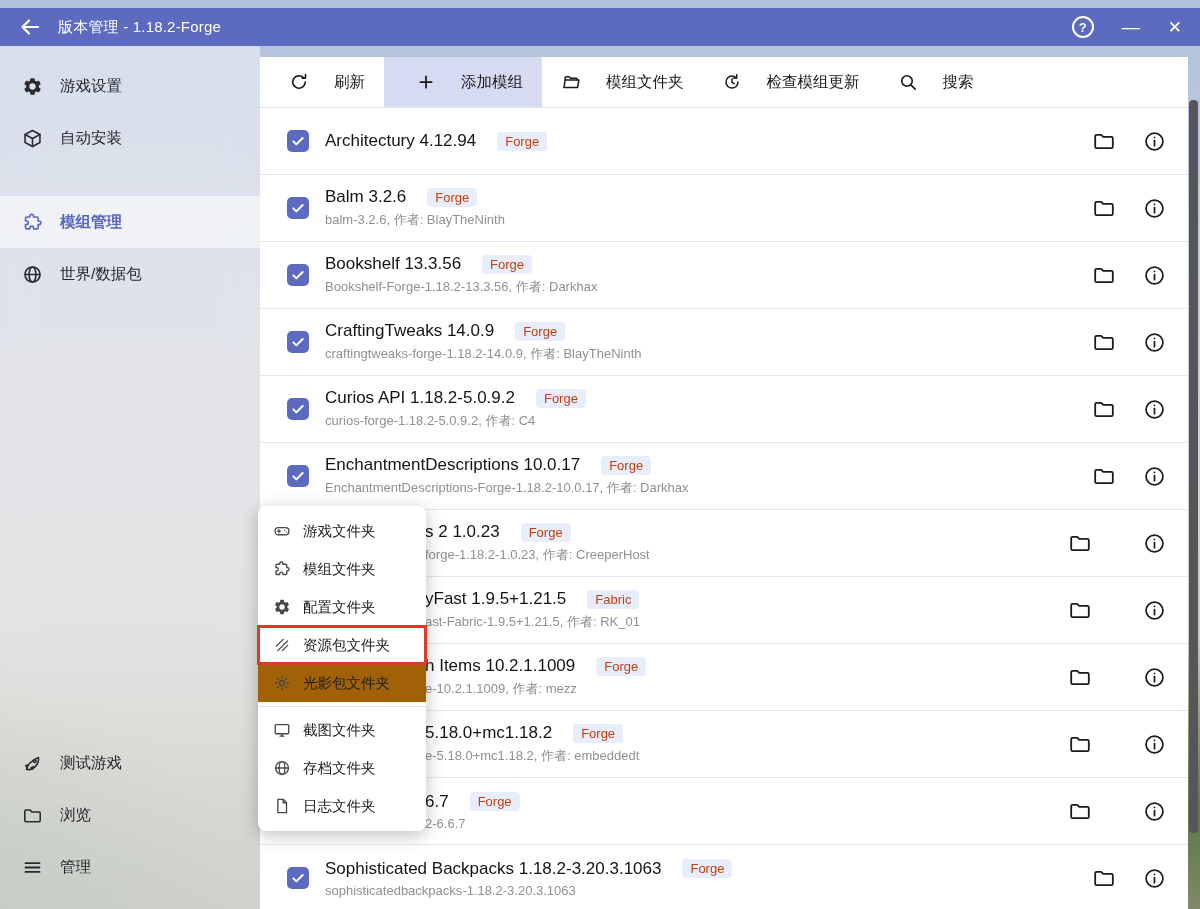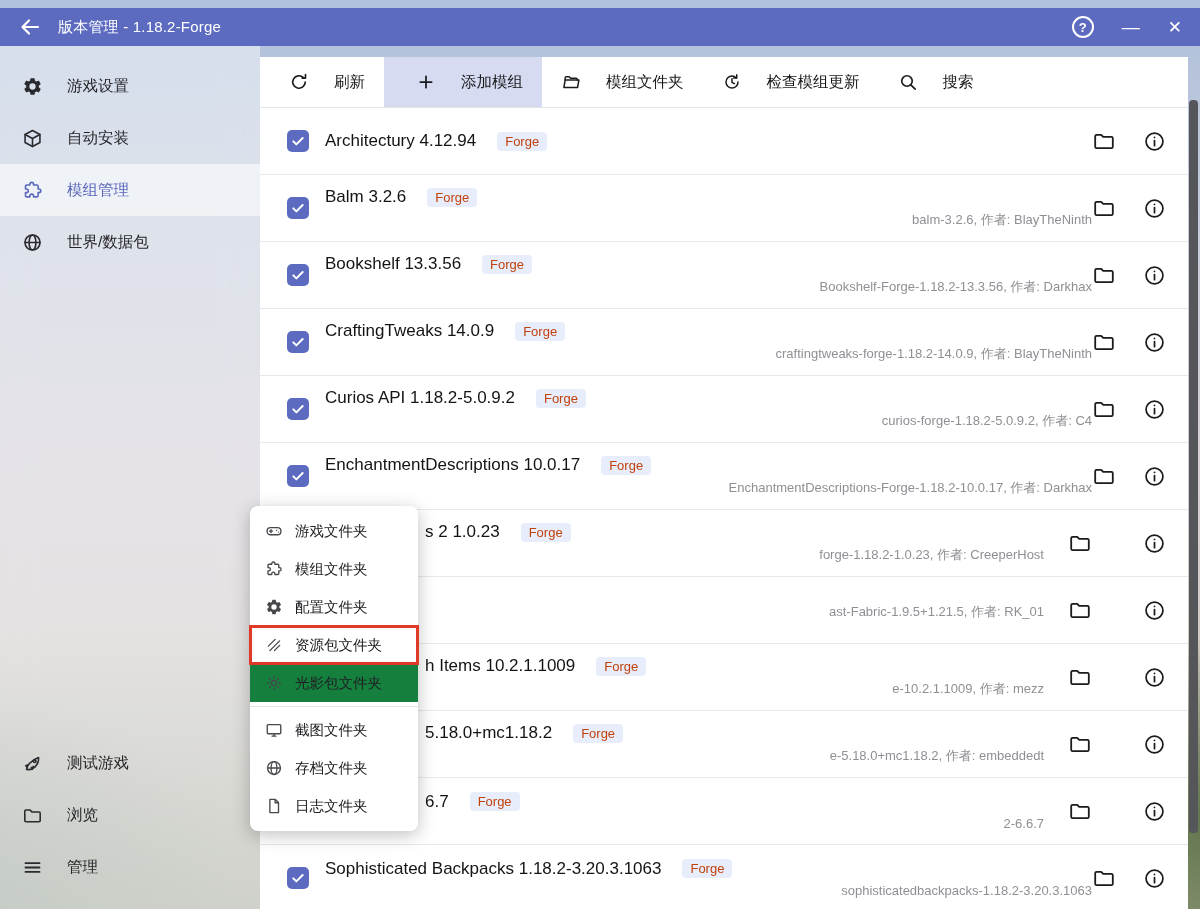--- a/index.html
+++ b/index.html
@@ -14,52 +14,52 @@
   .titlebar{position:absolute;left:0;top:8px;width:100%;height:38px;background:#5c6bc0;display:flex;align-items:center;box-sizing:border-box;padding:0 18px;color:#fff;z-index:30;}
   .tb-back{width:24px;height:24px;margin-right:16px;cursor:pointer;}
   .tb-back svg{width:100%;height:100%;}
   .tb-title{font-size:15px;font-weight:500;letter-spacing:.2px;}
   .tb-right{margin-left:auto;display:flex;align-items:center;gap:28px;}
   .tb-help{width:22px;height:22px;border:2px solid #fff;border-radius:50%;display:flex;align-items:center;justify-content:center;font-size:13px;font-weight:700;box-sizing:border-box;}
   .tb-min{font-size:18px;line-height:1;}
   .tb-close{font-size:17px;line-height:1;}
   
   .sidebar{position:absolute;left:0;top:38px;width:260px;height:871px;background:rgba(243,245,250,.55);backdrop-filter:blur(16px);display:flex;flex-direction:column;box-sizing:border-box;padding-top:22px;padding-bottom:16px;z-index:5;}
-  .side-item{height:52px;display:flex;align-items:center;gap:24px;padding-left:22px;font-size:15.5px;color:#26262a;cursor:pointer;}
-  .side-item.selected{background:rgba(255,255,255,.55);color:#5a67bb;font-weight:400;}
+  .side-item{height:52px;display:flex;align-items:center;gap:17px;padding-left:22px;font-size:15.5px;color:#26262a;cursor:pointer;}
+  .side-item.selected{background:rgba(255,255,255,.55);color:#5a67bb;font-weight:700;margin-top:32px;}
   .side-item.selected .s-icon{color:#5a67bb;}
   .s-icon{width:21px;height:21px;color:#2a2a2e;flex:none;}
   .s-icon svg{width:100%;height:100%;display:block;}
   .side-spacer{flex:1;}
   
   .panel{position:absolute;left:260px;top:57px;width:928px;height:852px;background:#fff;z-index:6;overflow:hidden;}
   .toolbar{height:50px;border-bottom:1px solid #e4e4e7;display:flex;align-items:stretch;padding-left:10px;}
   .tb-btn{display:flex;align-items:center;gap:25px;padding:0 19px;font-size:15.5px;color:#18181b;cursor:pointer;white-space:nowrap;}
   .tb-btn.active{background:#d7dbf2;padding-left:32px;}
   .t-icon{width:20px;height:20px;flex:none;color:#1b1b1e;}
   .t-icon svg{width:100%;height:100%;display:block;}
   
-  .modlist{height:802px;overflow:hidden;text-align:right;}
+  .modlist{height:802px;overflow:hidden;}
   .mod-row{height:67px;box-sizing:border-box;border-bottom:1px solid #e9e9eb;display:flex;align-items:center;padding:0 22px 0 27px;}
   .mod-row.covered{padding-left:165px;gap:24px;}
   .checkbox{width:22px;height:22px;border-radius:5px;background:#5c6bc0;flex:none;display:flex;align-items:center;justify-content:center;cursor:pointer;}
   .checkbox svg{width:16px;height:16px;display:block;}
   .mod-text{margin-left:16px;flex:1;min-width:0;}
   .covered .mod-text{margin-left:0;}
   .mod-title{font-size:17px;color:#141416;display:flex;align-items:center;}
   .chip{background:#e7edfb;color:#c2410c;font-size:13px;padding:2px 8px;border-radius:4px;margin-left:21px;flex:none;}
   .mod-detail{font-size:13px;color:#8f8f95;margin-top:4px;white-space:nowrap;overflow:hidden;}
   .row-icon{width:24px;height:24px;color:#1b1b1e;flex:none;cursor:pointer;}
   .row-icon svg{width:100%;height:100%;display:block;}
   .row-icon.folder{margin-left:auto;}
   .row-icon.info{margin-left:27px;width:23px;height:23px;}
   
-  .ctxmenu{position:absolute;left:250px;top:506px;width:168px;background:#fff;border-radius:8px;box-shadow:0 4px 18px rgba(0,0,0,.25);padding:6px 0;z-index:50;box-sizing:border-box;}
+  .ctxmenu{position:absolute;left:258px;top:506px;width:168px;background:#fff;border-radius:8px;box-shadow:0 4px 18px rgba(0,0,0,.25);padding:6px 0;z-index:50;box-sizing:border-box;}
   .menu-item{height:38px;display:flex;align-items:center;gap:12px;padding:0 15px;font-size:14.5px;color:#202024;cursor:pointer;}
-  .menu-item.hovered{background:#15803d;}
+  .menu-item.hovered{background:#a16207;}
   .menu-item.red{outline:3px solid #e0392a;outline-offset:-2px;}
   .m-icon{width:18px;height:18px;color:#47474c;flex:none;}
   .m-icon svg{width:100%;height:100%;display:block;}
   .menu-sep{height:1px;background:#e4e4e6;margin:4px 0;}
   
   .scroll-thumb{position:absolute;left:1189px;top:100px;width:9px;height:733px;background:#55565a;border-radius:4px;z-index:20;cursor:pointer;}
 </style>
 </head>
 <body>
 
@@ -368,20 +368,24 @@
           <span class="row-icon info">
             <svg viewBox="0 0 24 24" fill="none" stroke="currentColor" stroke-width="1.8" stroke-linecap="round" stroke-linejoin="round">
               <circle cx="12" cy="12" r="8.8"></circle>
               <path d="M12 11v5.4"></path>
               <path d="M12 7.6v.2"></path>
             </svg>
           </span>
         </div>
         <div class="mod-row covered">
           <div class="mod-text">
+            <div class="mod-title">
+              <span>yFast 1.9.5+1.21.5</span>
+              <span class="chip">Fabric</span>
+            </div>
             <div class="mod-detail">ast-Fabric-1.9.5+1.21.5, 作者: RK_01</div>
           </div>
           <span class="row-icon folder">
             <svg viewBox="0 0 24 24" fill="none" stroke="currentColor" stroke-width="1.8" stroke-linecap="round" stroke-linejoin="round">
               <path d="M3.2 7.2c0-.8.6-1.4 1.4-1.4h4.6l2 2.1h8.2c.8 0 1.4.6 1.4 1.4v8.5c0 .8-.6 1.4-1.4 1.4H4.6c-.8 0-1.4-.6-1.4-1.4Z"></path>
             </svg>
           </span>
           <span class="row-icon info">
             <svg viewBox="0 0 24 24" fill="none" stroke="currentColor" stroke-width="1.8" stroke-linecap="round" stroke-linejoin="round">
               <circle cx="12" cy="12" r="8.8"></circle>

